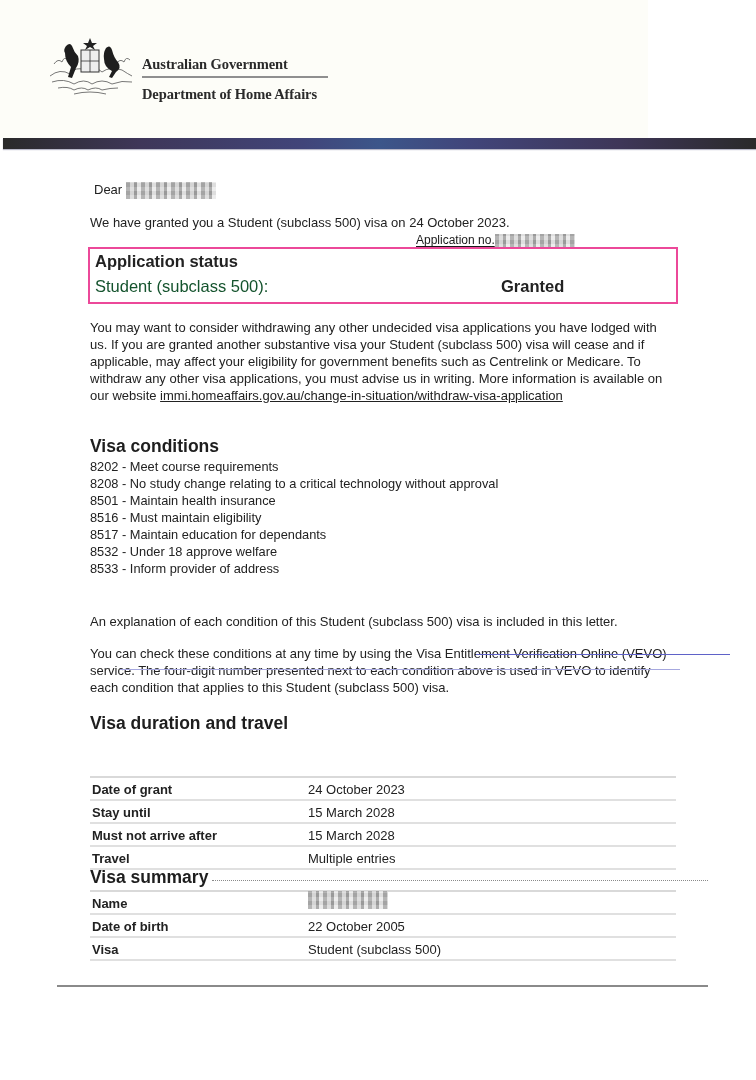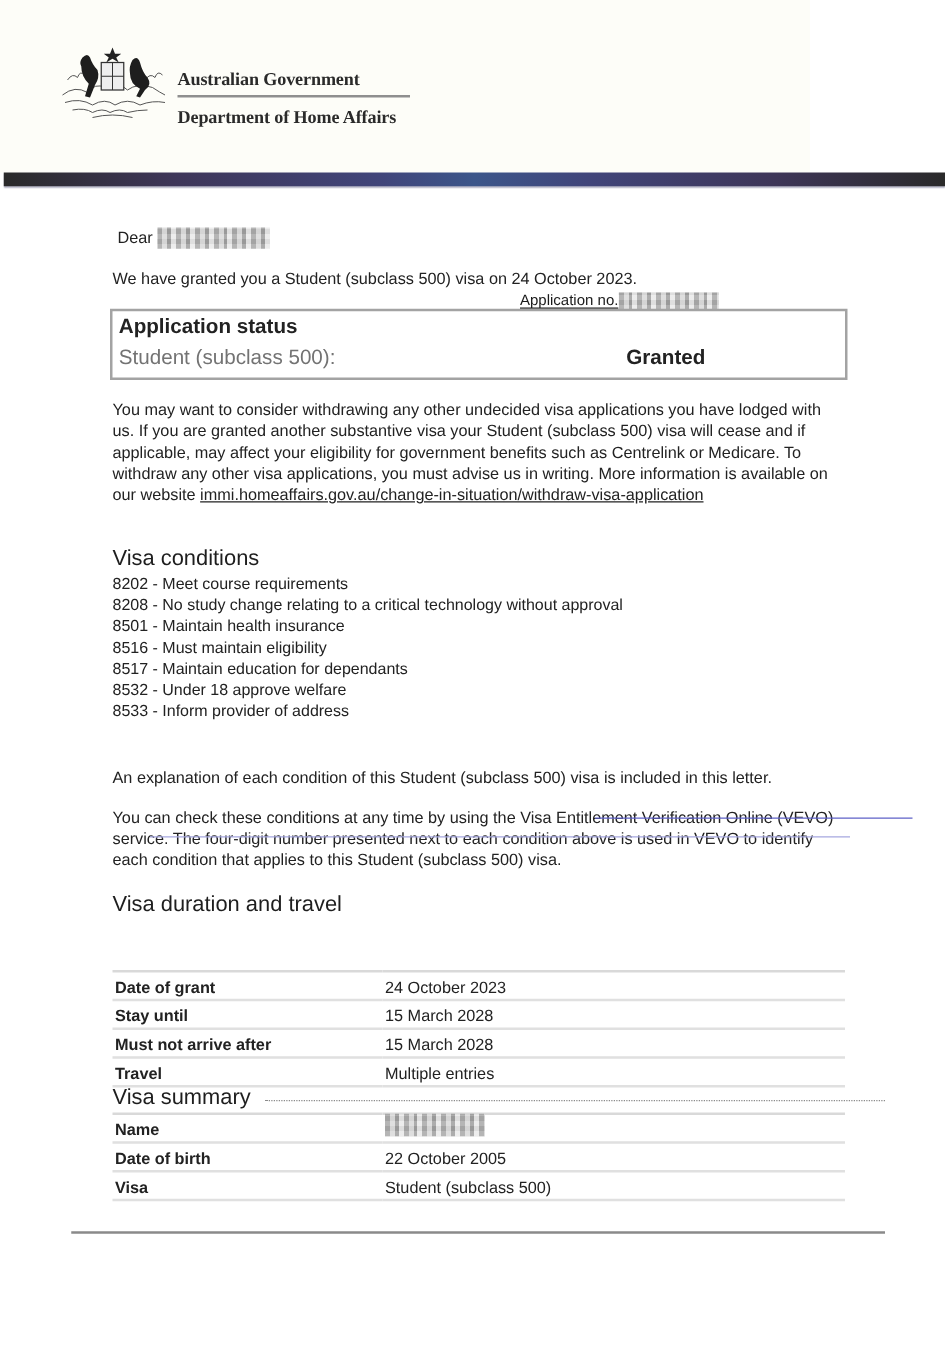--- a/index.html
+++ b/index.html
@@ -14,30 +14,30 @@
                  font-weight:bold; font-size:14.5px; color:#2a2a2a; letter-spacing:-0.1px; }
     .band { position:absolute; left:3px; top:138px; width:753px; height:11px;
             background:linear-gradient(90deg,#2a2a2a 0%,#3e3658 18%,#41457a 40%,#3c568a 50%,#41457a 62%,#3e3658 82%,#2a2a2a 100%);
             box-shadow:0 1px 1px #b8b8c8; }
     .t { position:absolute; font-size:13px; color:#222; white-space:nowrap; }
     .redact { display:inline-block; vertical-align:middle; width:90px; height:17px;
               background:
                 repeating-linear-gradient(90deg, rgba(120,120,120,.55) 0 4px, rgba(210,210,210,.7) 4px 8px, rgba(90,90,90,.5) 8px 11px, rgba(225,225,225,.6) 11px 15px),
                 repeating-linear-gradient(0deg, rgba(255,255,255,.35) 0 4px, rgba(0,0,0,.15) 4px 8px);
               filter:blur(0.3px); }
-    .status-box { position:absolute; left:88px; top:247px; width:586px; height:53px; border:2px solid #a3a3a3; }
+    .status-box { position:absolute; left:88px; top:247px; width:586px; height:53px; border:2px solid #ec4899; }
     .status-title { position:absolute; left:5px; top:3px; font-size:16.5px; font-weight:bold; color:#222; }
-    .status-visa { position:absolute; left:5px; top:28px; font-size:16.5px; color:#737373; }
+    .status-visa { position:absolute; left:5px; top:28px; font-size:16.5px; color:#14532d; }
     .status-value { position:absolute; left:411px; top:28px; font-size:16.5px; font-weight:bold; color:#222; }
     .appno { position:absolute; left:416px; top:233px; font-size:12px; color:#1a1a1a; white-space:nowrap;
              text-decoration:underline; text-underline-offset:2px; }
     .appno .redact { width:80px; height:14px; }
     .para { position:absolute; left:90px; width:600px; font-size:13px; line-height:17px; color:#222; }
     .para a { color:#222; text-decoration:underline; }
-    .h2 { position:absolute; left:90px; font-size:17.5px; font-weight:normal; color:#1e1e1e; }
+    .h2 { position:absolute; left:90px; font-size:17.5px; font-weight:bold; color:#1e1e1e; }
     .cond-list { position:absolute; left:90px; top:458px; font-size:12.8px; line-height:17px; color:#222; margin:0; padding:0; list-style:none; }
     .blue-line { position:absolute; height:1px; background:#5f62c8; }
     .blue-line.faint { background:#a6a8df; }
     table.dt { position:absolute; left:90px; width:586px; border-collapse:collapse; font-size:13px; color:#222; }
     table.dt td { height:20px; padding:1px 2px 0 2px; border-bottom:2px solid #e0e0e0; vertical-align:middle; }
     table.dt tr:first-child td { border-top:2px solid #d9d9d9; }
     table.dt td.k { font-weight:bold; width:212px; }
     .dotted { position:absolute; left:212px; top:880px; width:496px; border-top:1.5px dotted #8a8a8a; }
     .footer-rule { position:absolute; left:57px; top:985px; width:651px; height:2px; background:#8a8a8a; }
   </style>

